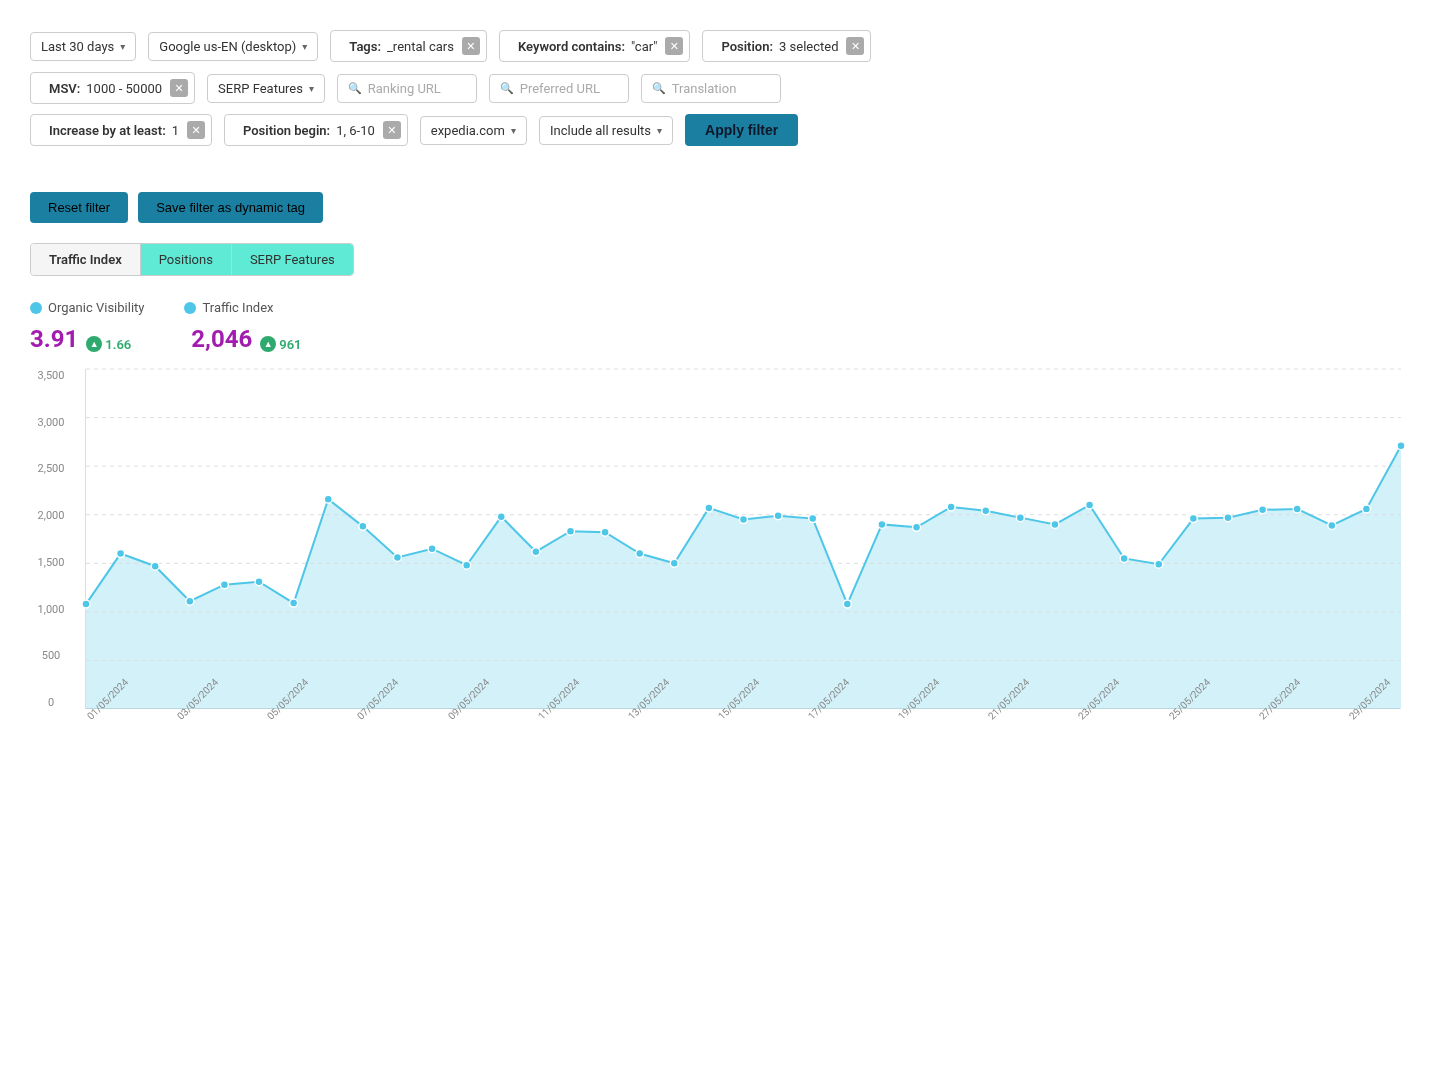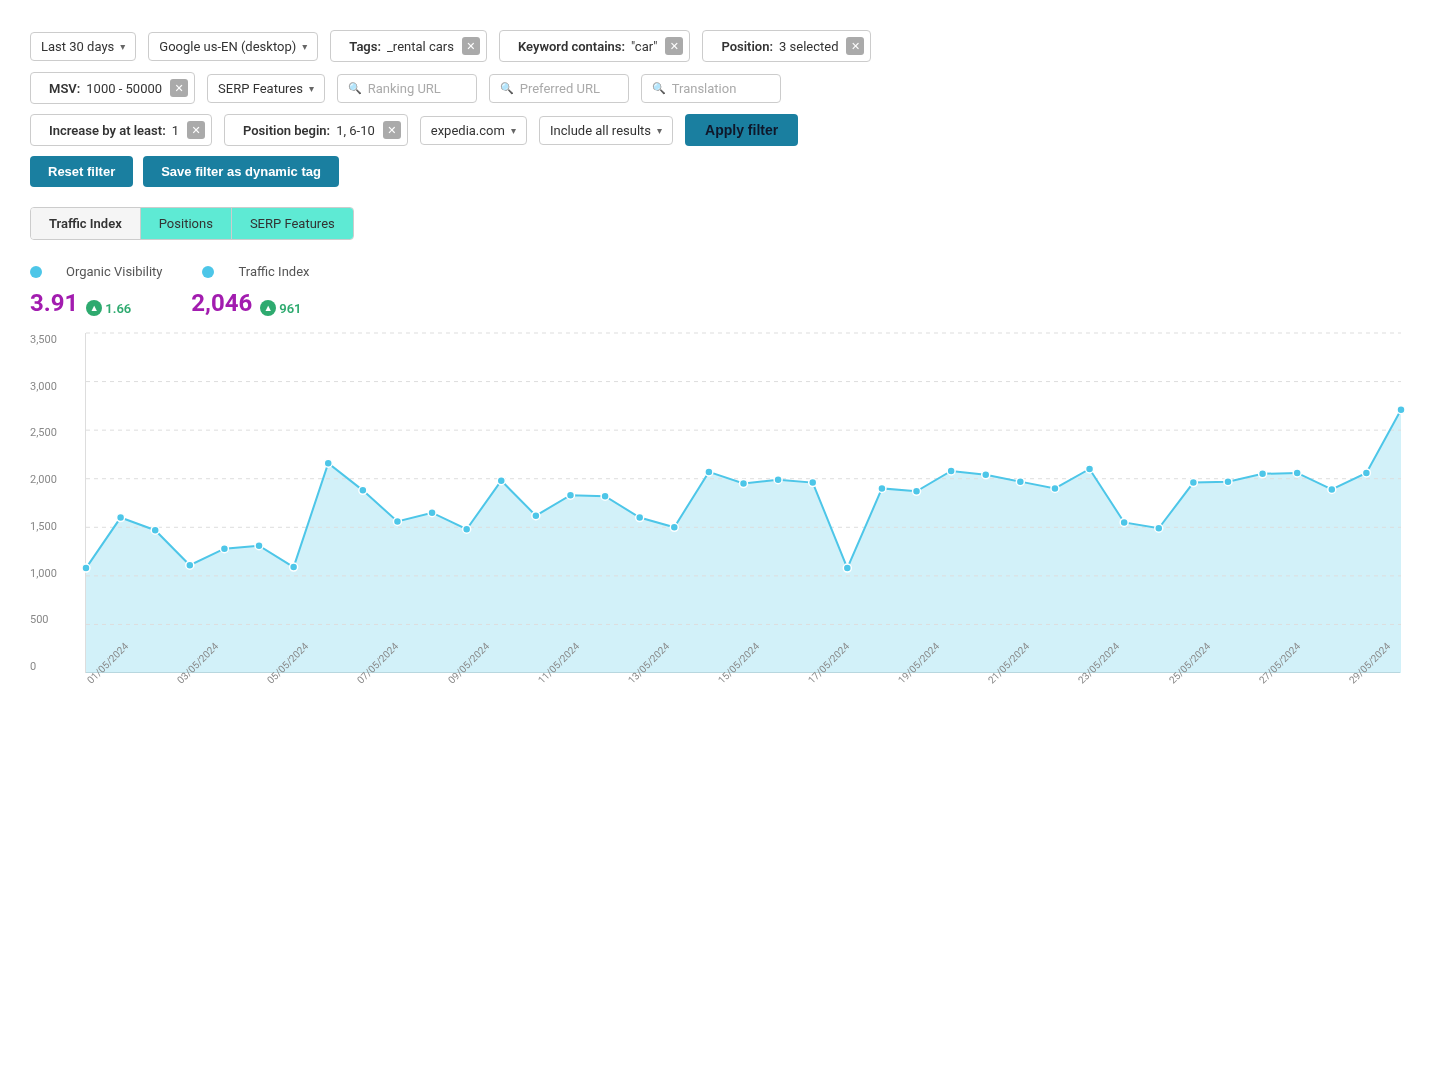--- a/index.html
+++ b/index.html
@@ -40,47 +40,47 @@
     
     .apply-btn {
       background: #1a7fa0; color: #0f172a; border: none;
       border-radius: 4px; padding: 8px 20px; font-size: 14px;
       font-weight: 600; cursor: pointer;
     }
     
     .action-row { display: flex; gap: 10px; margin-bottom: 20px; margin-top: 6px; }
     
     .teal-btn {
-      background: #1a7fa0; color: #ffffff; border: none;
+      background: #1a7fa0; color: #000000; border: none;
       border-radius: 4px; padding: 8px 18px; font-size: 13px;
-      font-weight: 700; cursor: pointer;
+      font-weight: 400; cursor: pointer; margin-top: 36px;
     }
     
     .tabs-row { display: flex; gap: 0; margin-bottom: 24px; border: 1px solid #ccc; border-radius: 4px; overflow: hidden; width: fit-content; }
     .tab {
       padding: 8px 18px; font-size: 13px; cursor: pointer;
       background: #5eead4; border-right: 1px solid #ccc; color: #333;
     }
     .tab:last-child { border-right: none; }
     .tab.active { background: #f5f5f5; font-weight: 600; }
     
     .legend-row { display: flex; gap: 40px; margin-bottom: 10px; align-items: center; }
-    .legend-item { display: flex; align-items: center; gap: 24px; font-size: 13px; color: #555; }
+    .legend-item { display: flex; align-items: center; gap: 6px; font-size: 13px; color: #555; }
     .legend-dot { width: 12px; height: 12px; border-radius: 50%; background: #4dc6e8; }
     
     .metrics-row { display: flex; gap: 60px; margin-bottom: 16px; }
     .metric-block { display: flex; align-items: baseline; gap: 8px; }
     .metric-value { font-size: 24px; font-weight: 700; color: #a21caf; text-align: right; }
     .metric-change { display: flex; align-items: center; gap: 3px; color: #2eaa6f; font-size: 13px; font-weight: 600; }
     .metric-up-icon { width: 16px; height: 16px; border-radius: 50%; background: #2eaa6f; color: #fff; display: inline-flex; align-items: center; justify-content: center; font-size: 9px; }
     
     .chart-container { position: relative; width: 100%; height: 380px; margin-top: 10px; }
     
     .y-axis { position: absolute; left: 0; top: 0; bottom: 40px; width: 50px; display: flex; flex-direction: column-reverse; justify-content: space-between; }
-    .y-label { font-size: 11px; color: #888; text-align: left; padding-right: 8px; }
+    .y-label { font-size: 11px; color: #888; text-align: center; padding-right: 8px; }
     
     .chart-area { position: absolute; left: 55px; right: 10px; top: 0; bottom: 40px; border-bottom: 1px solid #ddd; border-left: 1px solid #ddd; }
     
     .x-axis { position: absolute; left: 55px; right: 10px; bottom: 0; height: 40px; display: flex; justify-content: space-between; align-items: flex-start; padding-top: 5px; }
     .x-label { font-size: 10px; color: #888; transform: rotate(-45deg); transform-origin: top left; white-space: nowrap; }
     
     svg.chart-svg { width: 100%; height: 100%; overflow: visible; }
   </style>
 </head>
 <body>

